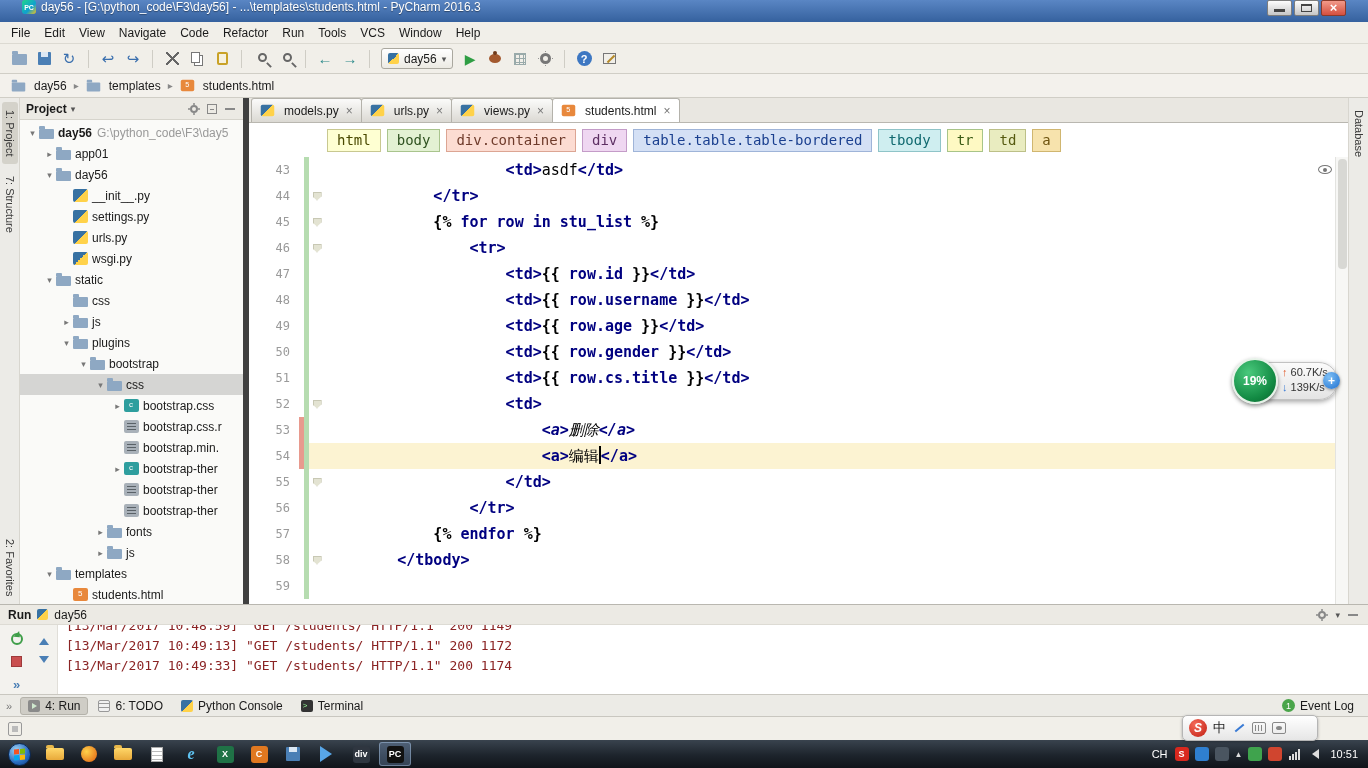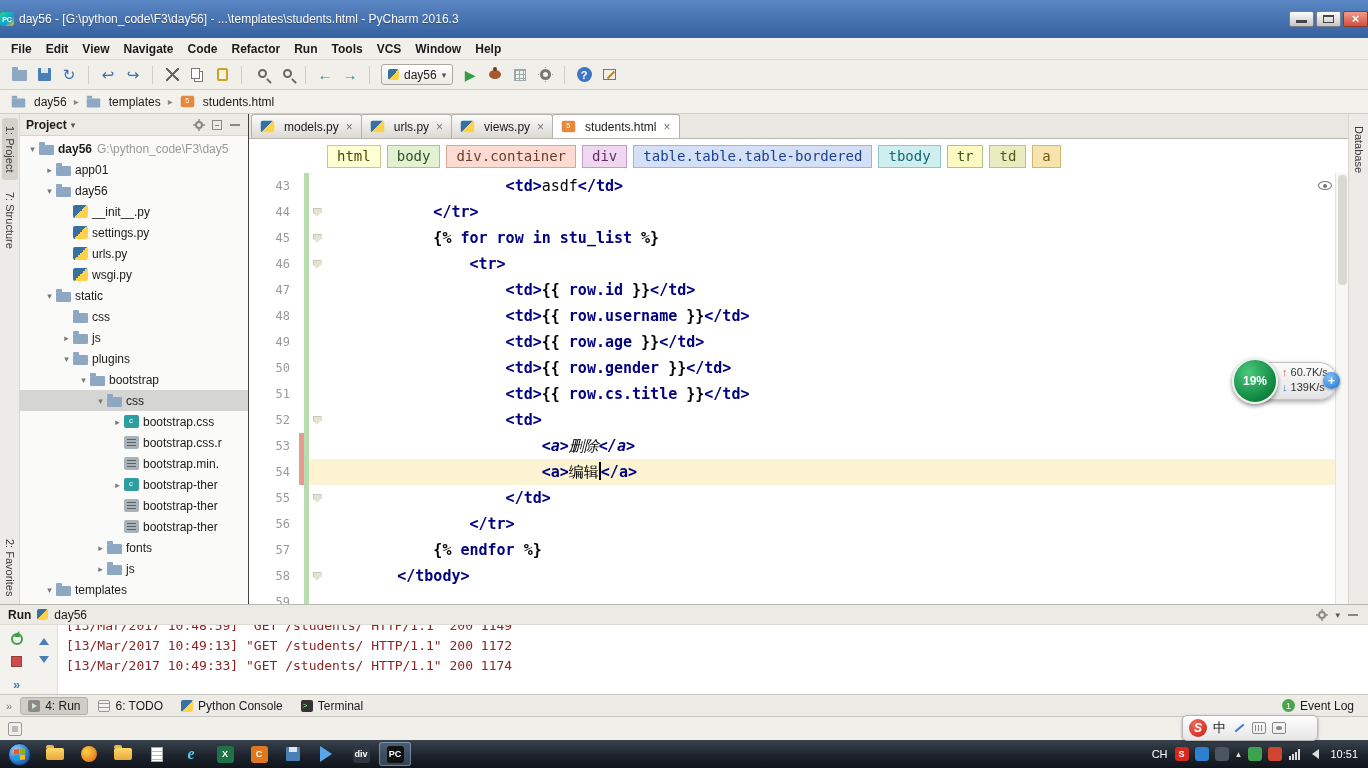--- a/index.html
+++ b/index.html
@@ -1,32 +1,32 @@
 <!DOCTYPE html>
 <html><head>
 <meta charset="utf-8">
 <style>
   * { box-sizing: border-box; margin: 0; padding: 0; }
   html,body { width:1368px; height:768px; overflow:hidden; }
   body { font-family:"Liberation Sans", sans-serif; font-size:12px; color:#1a1a1a; }
   .screen { position:relative; width:1368px; height:768px; display:flex; flex-direction:column; background:#eeece7; }
 
   
-  .titlebar { height:38px; background:linear-gradient(180deg,#5a86c4,#35619e); display:flex; align-items:center; padding:0 0; color:#fff; flex:none; }
+  .titlebar { height:22px; background:linear-gradient(180deg,#5a86c4,#35619e); display:flex; padding:0 22px; color:#fff; flex:none; }
   .app-icon { width:14px; height:14px; border-radius:3px; background:linear-gradient(135deg,#21d789,#0fa0d0 60%,#f5c518); color:#fff; font-size:7px; font-weight:bold; display:flex; align-items:center; justify-content:center; margin-right:5px; }
   .title-text { flex:1; font-size:12px; text-shadow:0 1px 1px rgba(0,0,0,.4); white-space:nowrap; overflow:hidden; }
   .winbtns { display:flex; gap:2px; }
   .winbtn { width:25px; height:16px; border:1px solid #7d7d7d; border-radius:2px; background:linear-gradient(#fdfdfd,#c6c6c6); position:relative; }
   .winbtn.min::after { content:""; position:absolute; left:6px; right:6px; bottom:3px; height:3px; background:#444; }
   .winbtn.max::after { content:""; position:absolute; left:6px; right:6px; top:3px; bottom:3px; border:1px solid #444; border-top-width:2px; }
   .winbtn.close { background:linear-gradient(#f29a8a,#d34f3f); border-color:#8a3a2a; }
   .winbtn.close::after { content:"×"; position:absolute; left:0; right:0; top:-1px; text-align:center; color:#fff; font-weight:bold; font-size:13px; }
 
   
-  .menubar { height:22px; background:#f1efe9; border-bottom:1px solid #dcdad2; display:flex; align-items:center; padding-left:4px; flex:none;font-weight:bold; }
+  .menubar { height:22px; background:#f1efe9; border-bottom:1px solid #dcdad2; display:flex; align-items:center; padding-left:4px; flex:none; }
   .menu-item { padding:2px 7px; }
   .toolbar { height:30px; background:#f1efe9; border-bottom:1px solid #d0cec6; display:flex; align-items:center; gap:3px; padding:0 8px; flex:none; }
   .tbtn { width:22px; height:22px; display:flex; align-items:center; justify-content:center; border-radius:3px; position:relative; }
   .tb-sep { width:1px; height:18px; background:#cfcdc5; margin:0 5px; }
   .g-folder { width:15px; height:11px; background:#8ea8c3; border-radius:1px; position:relative; margin-top:2px; }
   .g-folder::before { content:""; position:absolute; top:-3px; left:0; width:6px; height:3px; background:#8ea8c3; border-radius:1px 1px 0 0; }
   .g-floppy { width:13px; height:13px; background:#4a7fb5; border-radius:1px; position:relative; }
   .g-floppy::after { content:""; position:absolute; left:3px; top:0; width:7px; height:5px; background:#dce8f4; }
   .g-txt { font-size:15px; line-height:1; }
   .g-cut { width:13px; height:13px; background:
@@ -60,21 +60,21 @@
   
   .main { flex:1; display:flex; min-height:0; }
   .strip { width:20px; background:#ecebe7; flex:none; display:flex; flex-direction:column; align-items:center; }
   .strip.left { border-right:1px solid #d8d6cf; }
   .strip.right { border-left:1px solid #d8d6cf; }
   .vtab { writing-mode:vertical-rl; font-size:11px; color:#3a3a3a; padding:8px 2px; margin-top:4px; border-radius:3px; white-space:nowrap; }
   .vtab.active { background:#d4d2ca; }
   .strip .spacer { flex:1; }
 
   
-  .project { width:229px; background:#fafaf8; border-right:1px solid #404040; display:flex; flex-direction:column; flex:none; }
+  .project { width:229px; background:#fafaf8; border-right:6px solid #404040; display:flex; flex-direction:column; flex:none; }
   .proj-header { height:22px; background:#eceae4; border-bottom:1px solid #d6d4cc; display:flex; align-items:center; padding:0 6px; gap:4px; flex:none; }
   .proj-title { font-weight:bold; }
   .ph-caret { font-size:9px; color:#555; }
   .ph-spacer { flex:1; }
   .mini { width:14px; height:14px; display:flex; align-items:center; justify-content:center; }
   .g-gear-sm { width:8px; height:8px; border:2px solid #888; border-radius:50%; box-shadow:0 -5px 0 -3px #888,0 5px 0 -3px #888,-5px 0 0 -3px #888,5px 0 0 -3px #888; }
   .g-collapse { width:10px; height:10px; border:1px solid #888; position:relative; }
   .g-collapse::after { content:""; position:absolute; left:2px; right:2px; top:4px; height:1px; background:#888; }
   .g-hide { width:10px; height:2px; background:#888; }
   .tree { flex:1; overflow:hidden; padding-top:2px; font-size:12px; }

